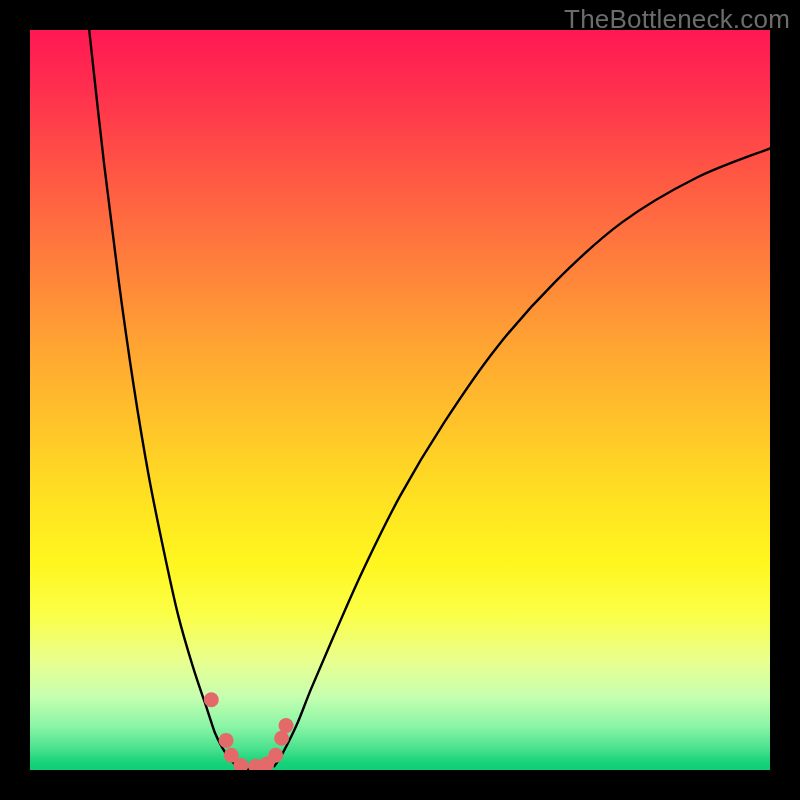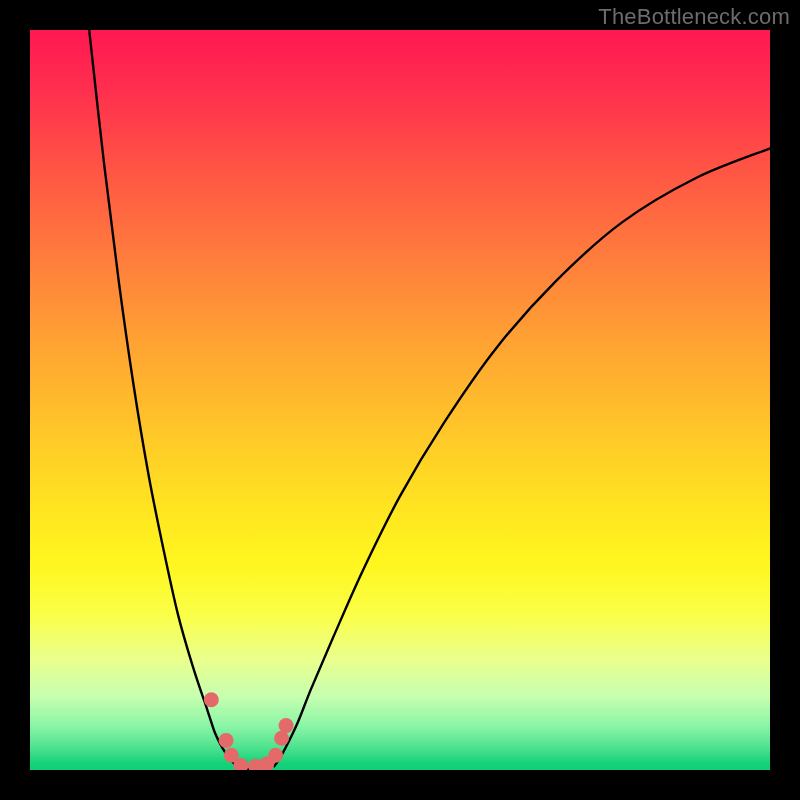--- a/index.html
+++ b/index.html
@@ -53,21 +53,21 @@
     position: absolute;
     inset: 0;
     width: 740px;
     height: 740px;
   }
   .watermark {
     position: absolute;
     top: 4px;
     right: 10px;
     color: #6c6c6c;
-    font-size: 22px;
+    font-size: 26px;
     font-weight: 500;
     letter-spacing: 0.2px;
   }
 </style>
 </head>
 <body>
 
 <div class="frame">
 
   <div class="plot-area">

